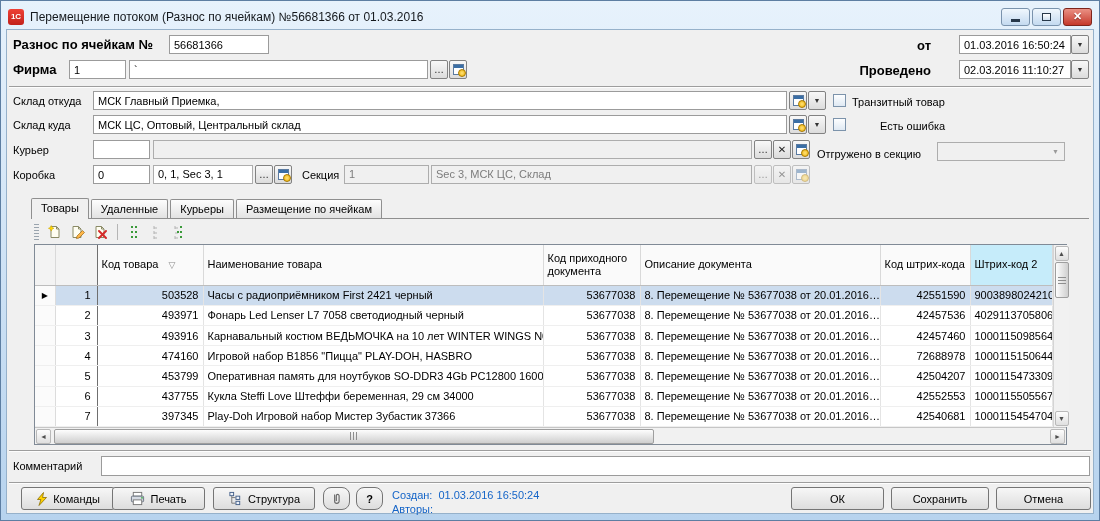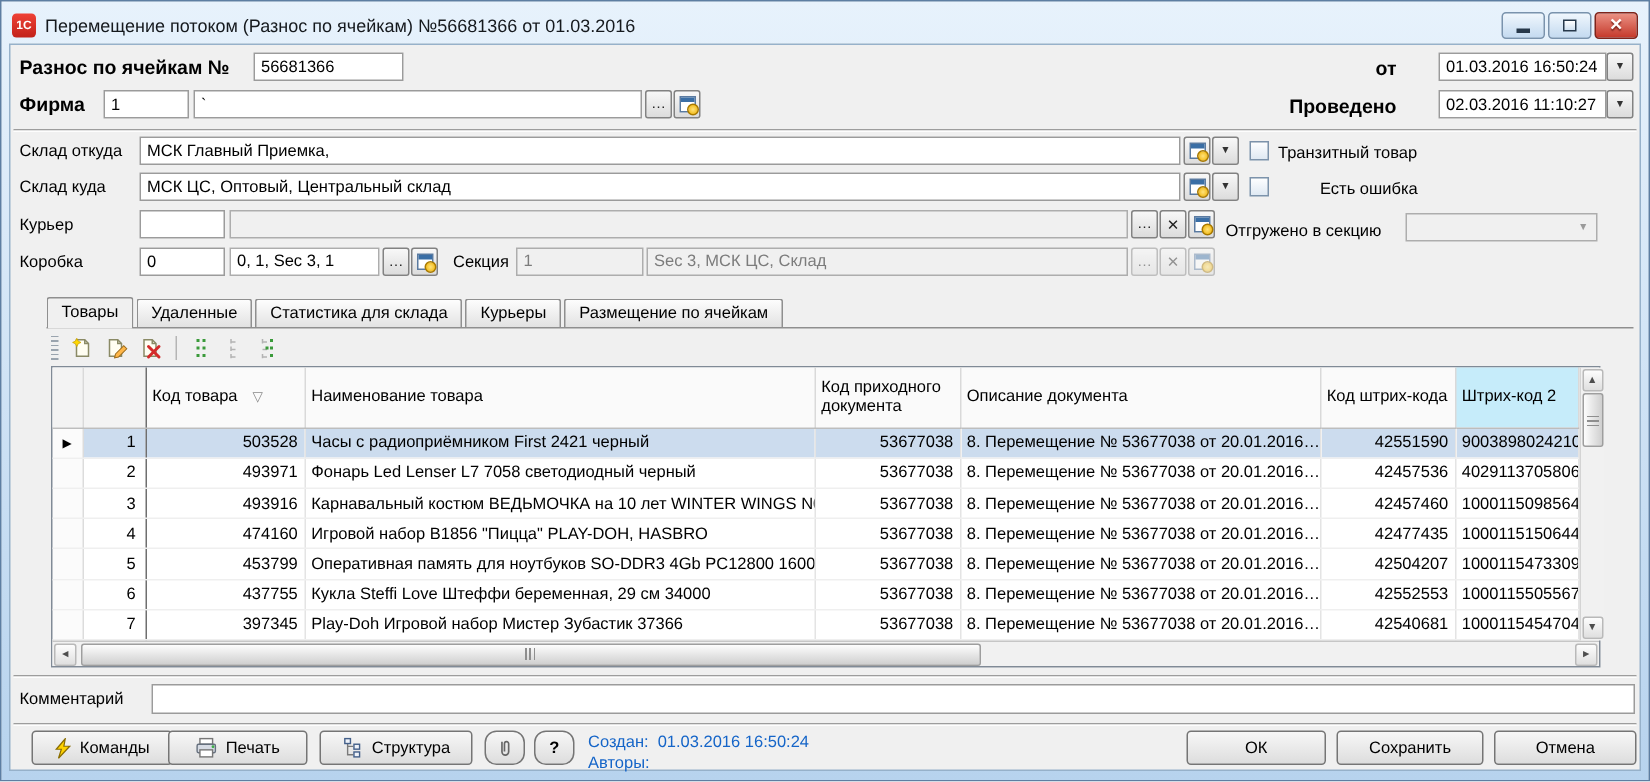--- a/index.html
+++ b/index.html
@@ -181,21 +181,20 @@
     <div class="disp gray" style="left:424px;top:135px;width:321px;">Sec 3, МСК ЦС, Склад</div>
     <button class="btn17 dis" style="left:747px;top:135px;">…</button>
     <button class="btn17 dis" style="left:766px;top:135px;">✕</button>
     <button class="btn17 dis" style="left:785px;top:135px;">
         <span class="ic1c"></span>
       </button>
 
     <div class="tabstrip">
         <div class="tab active">Товары</div>
         <div class="tab">Удаленные</div>
-        <div class="tab">Статистика для склада</div>
         <div class="tab">Курьеры</div>
         <div class="tab">Размещение по ячейкам</div>
       </div>
 
     <div class="toolbar">
       <span class="tbhandle"></span>
       <span class="tbtn">
         <svg width="16" height="16" viewBox="0 0 16 16">
             <path d="M4 2.5h5.5L12 5v8.5H4z" fill="#fffef2" stroke="#8a8a66"></path>
             <path d="M9.5 2.5V5H12" fill="none" stroke="#8a8a66"></path>
@@ -307,21 +306,21 @@
                 <td class="r">42457460</td>
                 <td>1000115098564</td>
               </tr>
               <tr>
                 <td class="cm"></td>
                 <td class="cn">4</td>
                 <td class="r">474160</td>
                 <td>Игровой набор B1856 "Пицца" PLAY-DOH, HASBRO</td>
                 <td class="r">53677038</td>
                 <td>8. Перемещение № 53677038 от 20.01.2016…</td>
-                <td class="r">42477435</td>
+                <td class="r">72688978</td>
                 <td>1000115150644</td>
               </tr>
               <tr>
                 <td class="cm"></td>
                 <td class="cn">5</td>
                 <td class="r">453799</td>
                 <td>Оперативная память для ноутбуков SO-DDR3 4Gb PC12800 1600…</td>
                 <td class="r">53677038</td>
                 <td>8. Перемещение № 53677038 от 20.01.2016…</td>
                 <td class="r">42504207</td>

